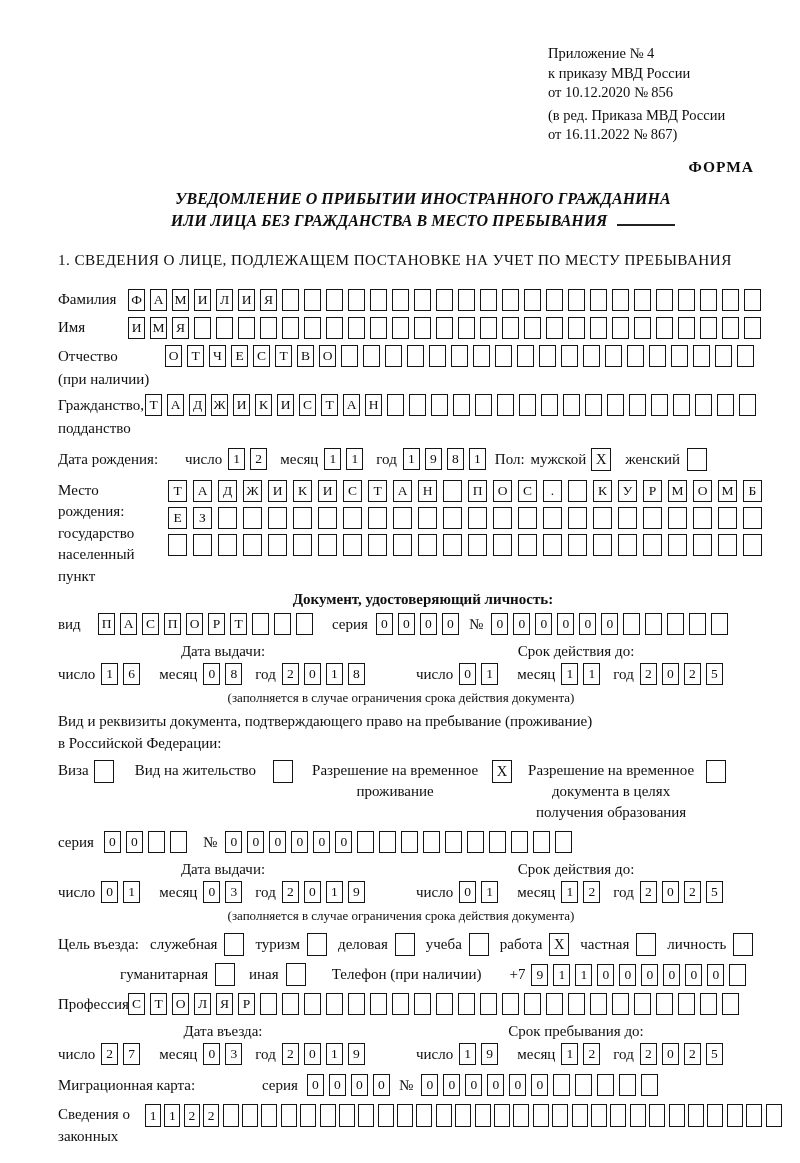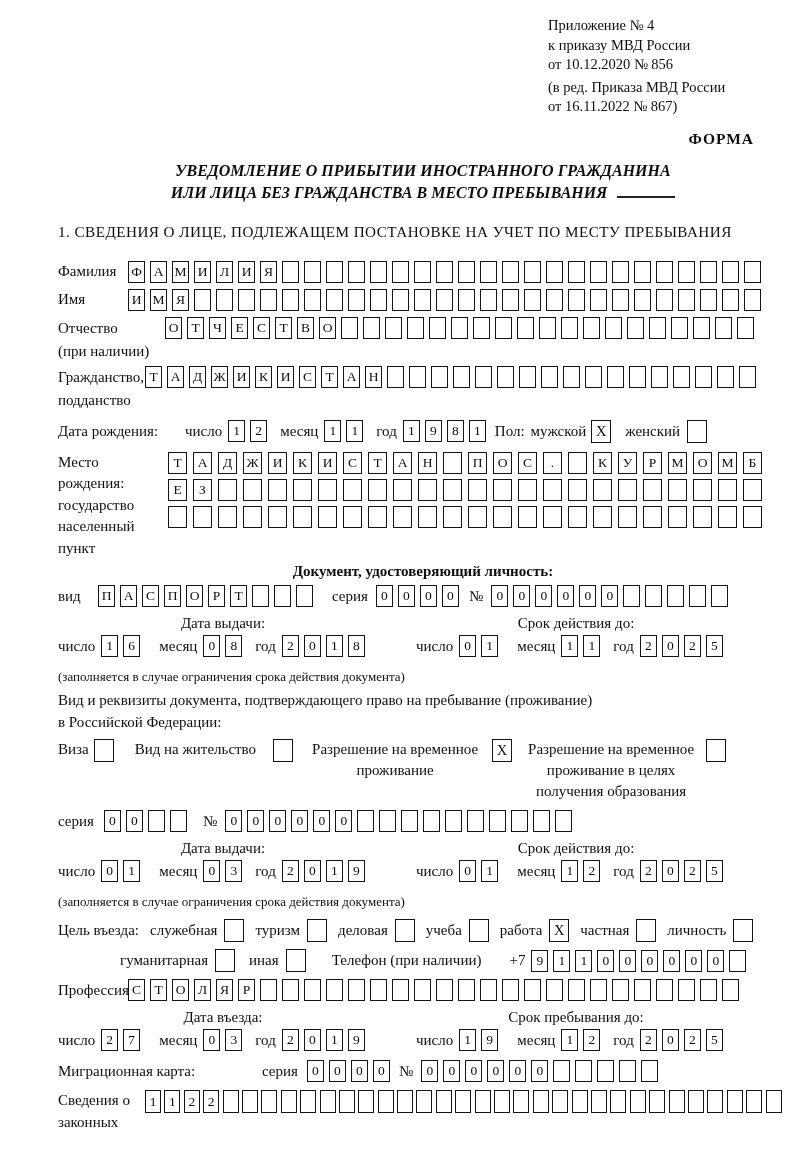--- a/index.html
+++ b/index.html
@@ -1,19 +1,19 @@
 <!DOCTYPE html>
 <html><head>
 <meta charset="utf-8">
 <style>
   html,body{margin:0;padding:0;background:#888;}
   .page{
     width:800px;height:1163px;margin:0 auto;background:#ffffff;color:#0e0e0e;
     font-family:"Liberation Serif","DejaVu Serif",serif;font-size:15px;
-    box-sizing:border-box;padding:16px 12px 0 58px;overflow:hidden;position:relative;
+    box-sizing:border-box;padding:44px 12px 0 58px;overflow:hidden;position:relative;
   }
   
   .hdr{margin-left:auto;width:240px;font-size:14.5px;line-height:19.5px;}
   .hdr .ed{margin-top:3px;}
   .forma{text-align:right;padding-right:34px;font-weight:bold;font-size:15.5px;letter-spacing:1px;margin-top:13px;}
   .title{text-align:center;font-weight:bold;font-size:16px;line-height:22px;margin-top:12px;font-style:italic;}
   .blank{display:inline-block;width:58px;height:13px;border-bottom:2px solid #222;margin-left:10px;}
   .sec-heading{font-weight:normal;font-size:15.2px;letter-spacing:.45px;margin-top:19px;white-space:nowrap;}
   
   .row{display:flex;align-items:center;margin-top:6px;}
@@ -37,21 +37,21 @@
   .w110{width:110px;line-height:21.5px;}
   .dlbl{flex:none;margin:0 6px 0 0;}
   .mt0{margin-top:0;}
   
   .dates{display:flex;align-items:flex-start;margin-top:8px;}
   .dgrp{flex:none;}
   .dgrp-title{text-align:center;margin-bottom:3px;}
   .dgrp-row{display:flex;align-items:center;}
   .gap14{margin-left:14px;}
   .gap8{margin-left:8px;}
-  .note{font-size:13px;text-align:left;padding-right:44px;margin-top:12px;}
+  .note{font-size:13px;text-align:center;padding-right:44px;margin-top:5px;}
   .doc-heading{text-align:center;font-weight:bold;font-size:15px;margin-top:4px;}
   .intro{margin-top:7px;}
   
   .permits{display:flex;align-items:flex-start;margin-top:8px;line-height:21px;}
   .pblk{text-align:center;flex:none;}
   
   .purpose{display:flex;align-items:center;margin-top:9px;}
   .opt{display:flex;align-items:center;flex:none;}
   .opt .cb{margin-left:7px;}
   .purpose .opt{margin-left:11px;}
@@ -433,21 +433,21 @@
     <span class="cb" style="margin-left:5px"></span>
     <span class="lbl" style="margin-left:21px">Вид на жительство</span>
     <span class="cb" style="margin-left:17px"></span>
     <span class="pblk" style="margin-left:19px">
       <div>Разрешение на временное</div>
       <div>проживание</div>
     </span>
     <span class="cb" style="margin-left:14px">X</span>
     <span class="pblk" style="margin-left:16px">
       <div>Разрешение на временное</div>
-      <div>проживание в целях</div>
+      <div>документа в целях</div>
       <div>получения образования</div>
     </span>
     <span class="cb" style="margin-left:12px"></span>
   </div>
 
   <div class="row" style="margin-top:8px">
     <span class="dlbl" style="margin-right:10px">серия</span>
     <span class="cells">
         <span class="cell">0</span>
         <span class="cell">0</span>

